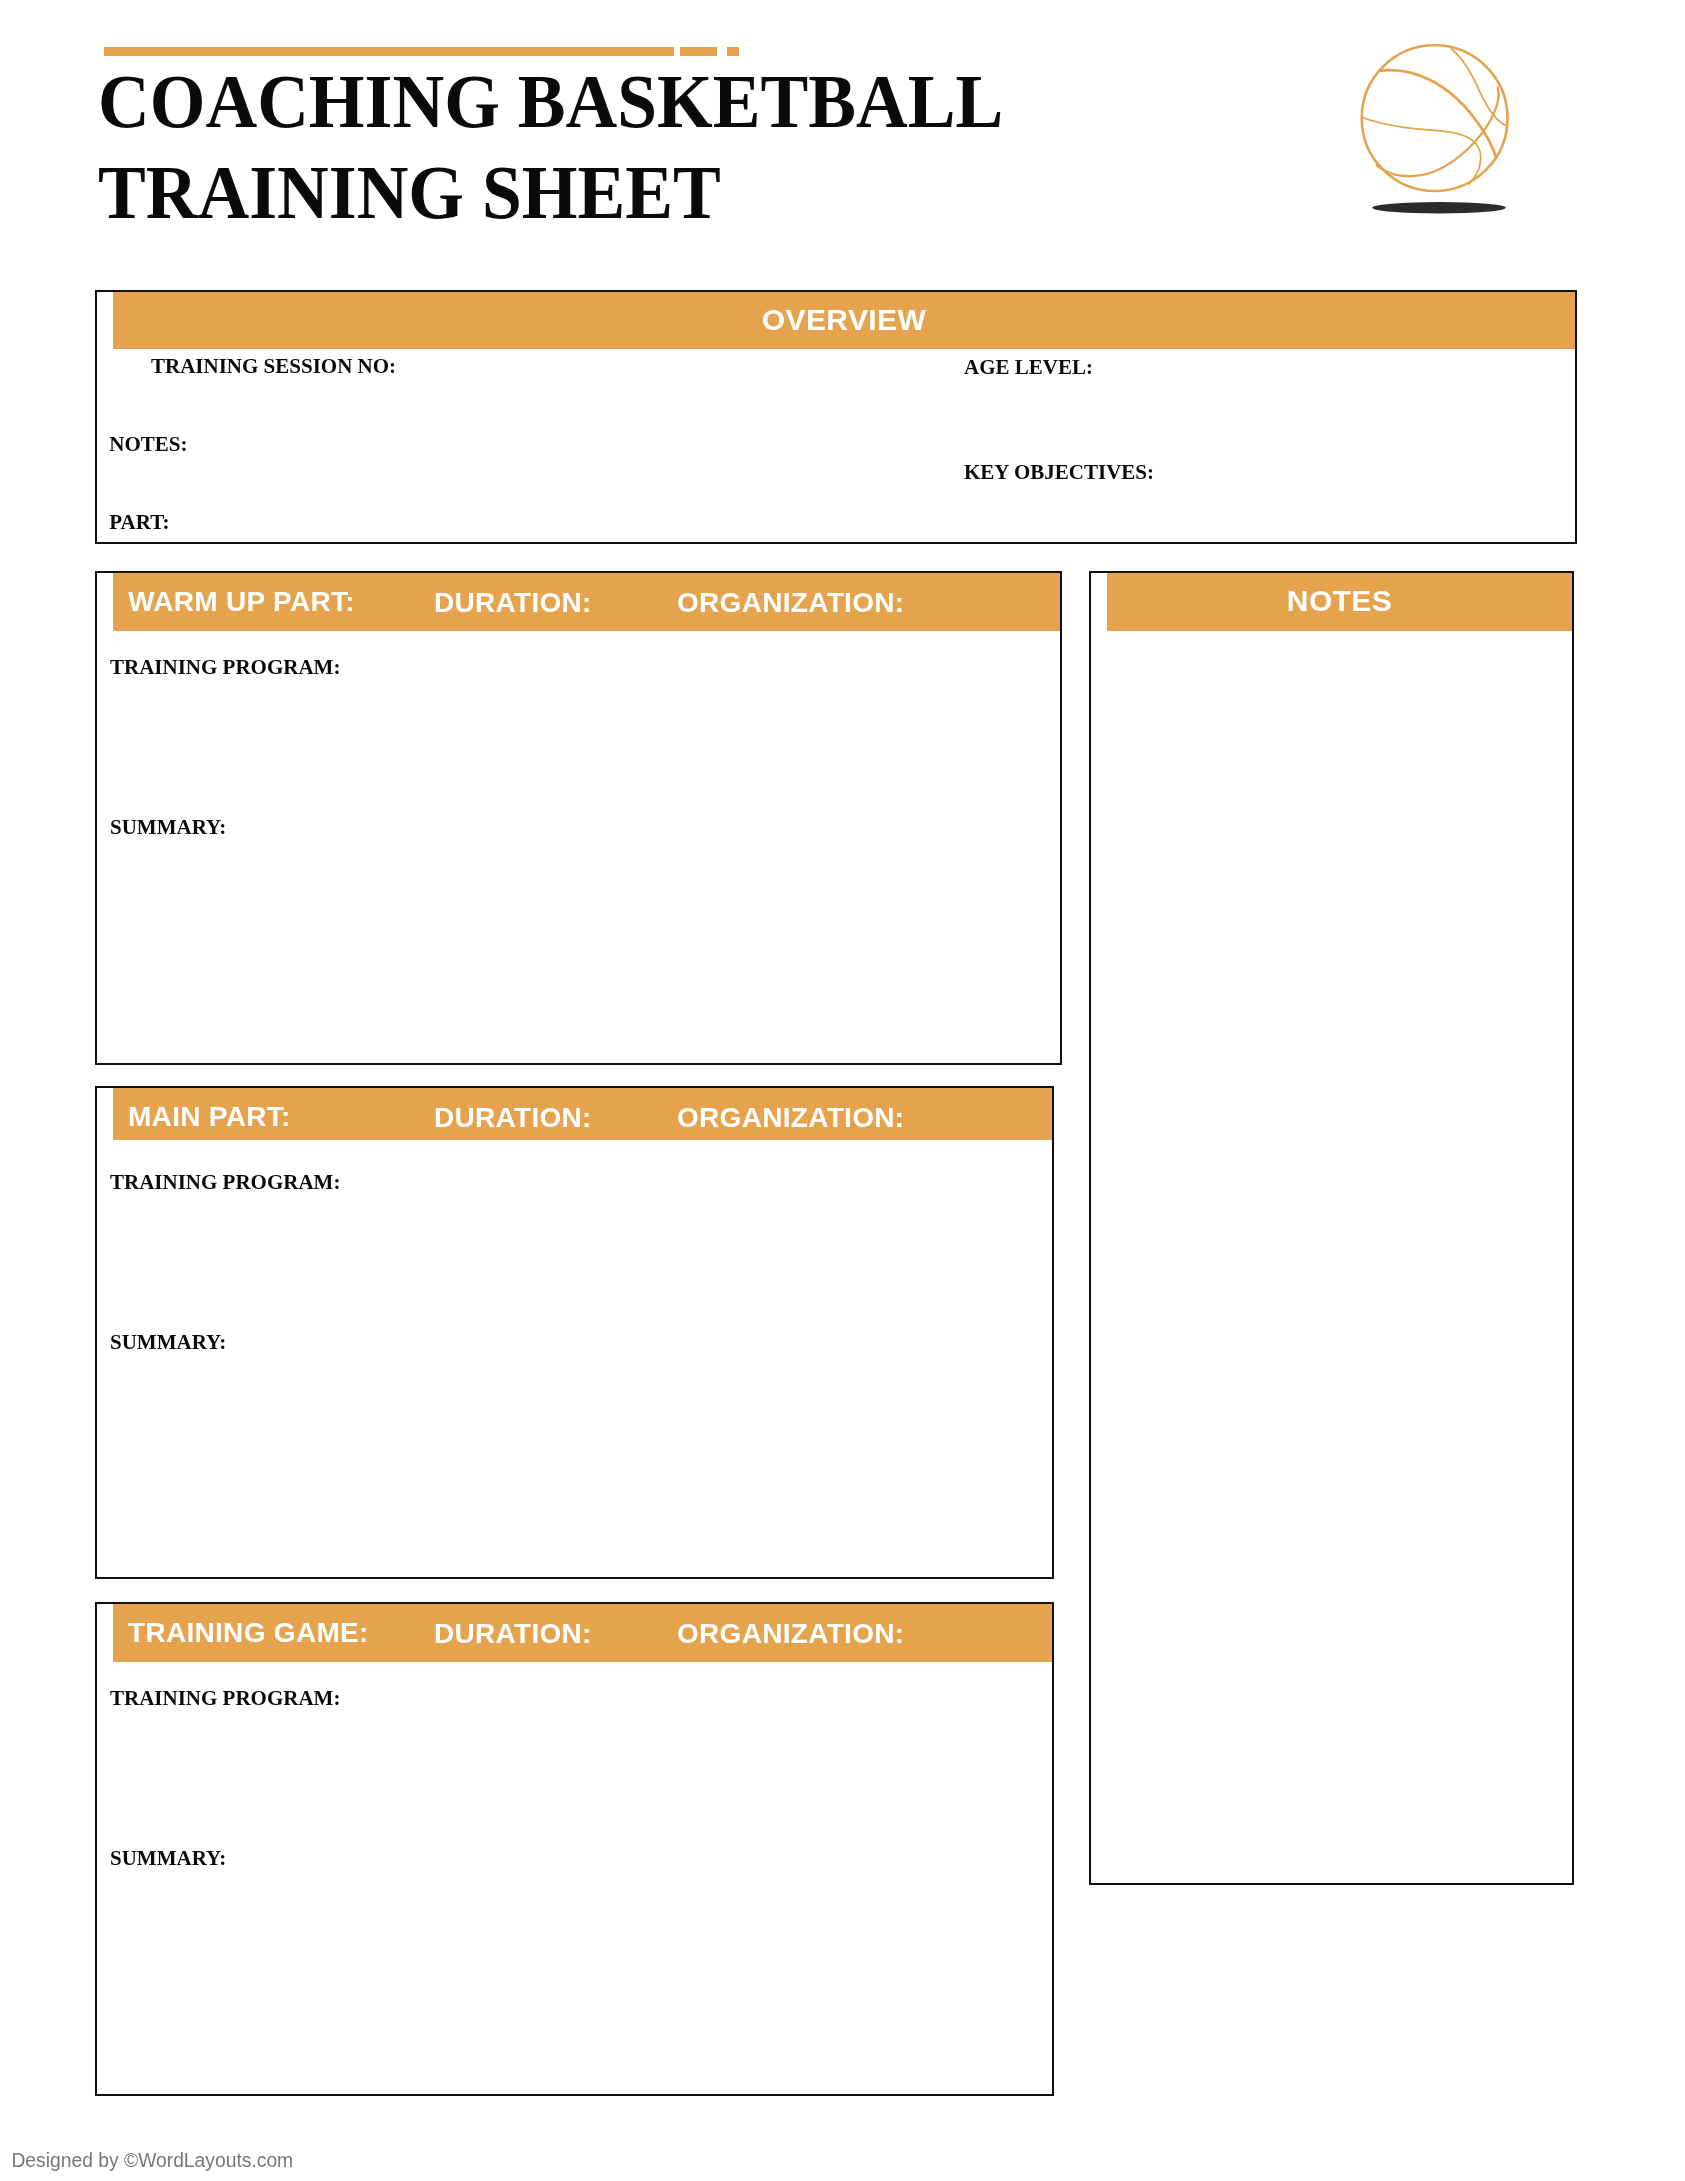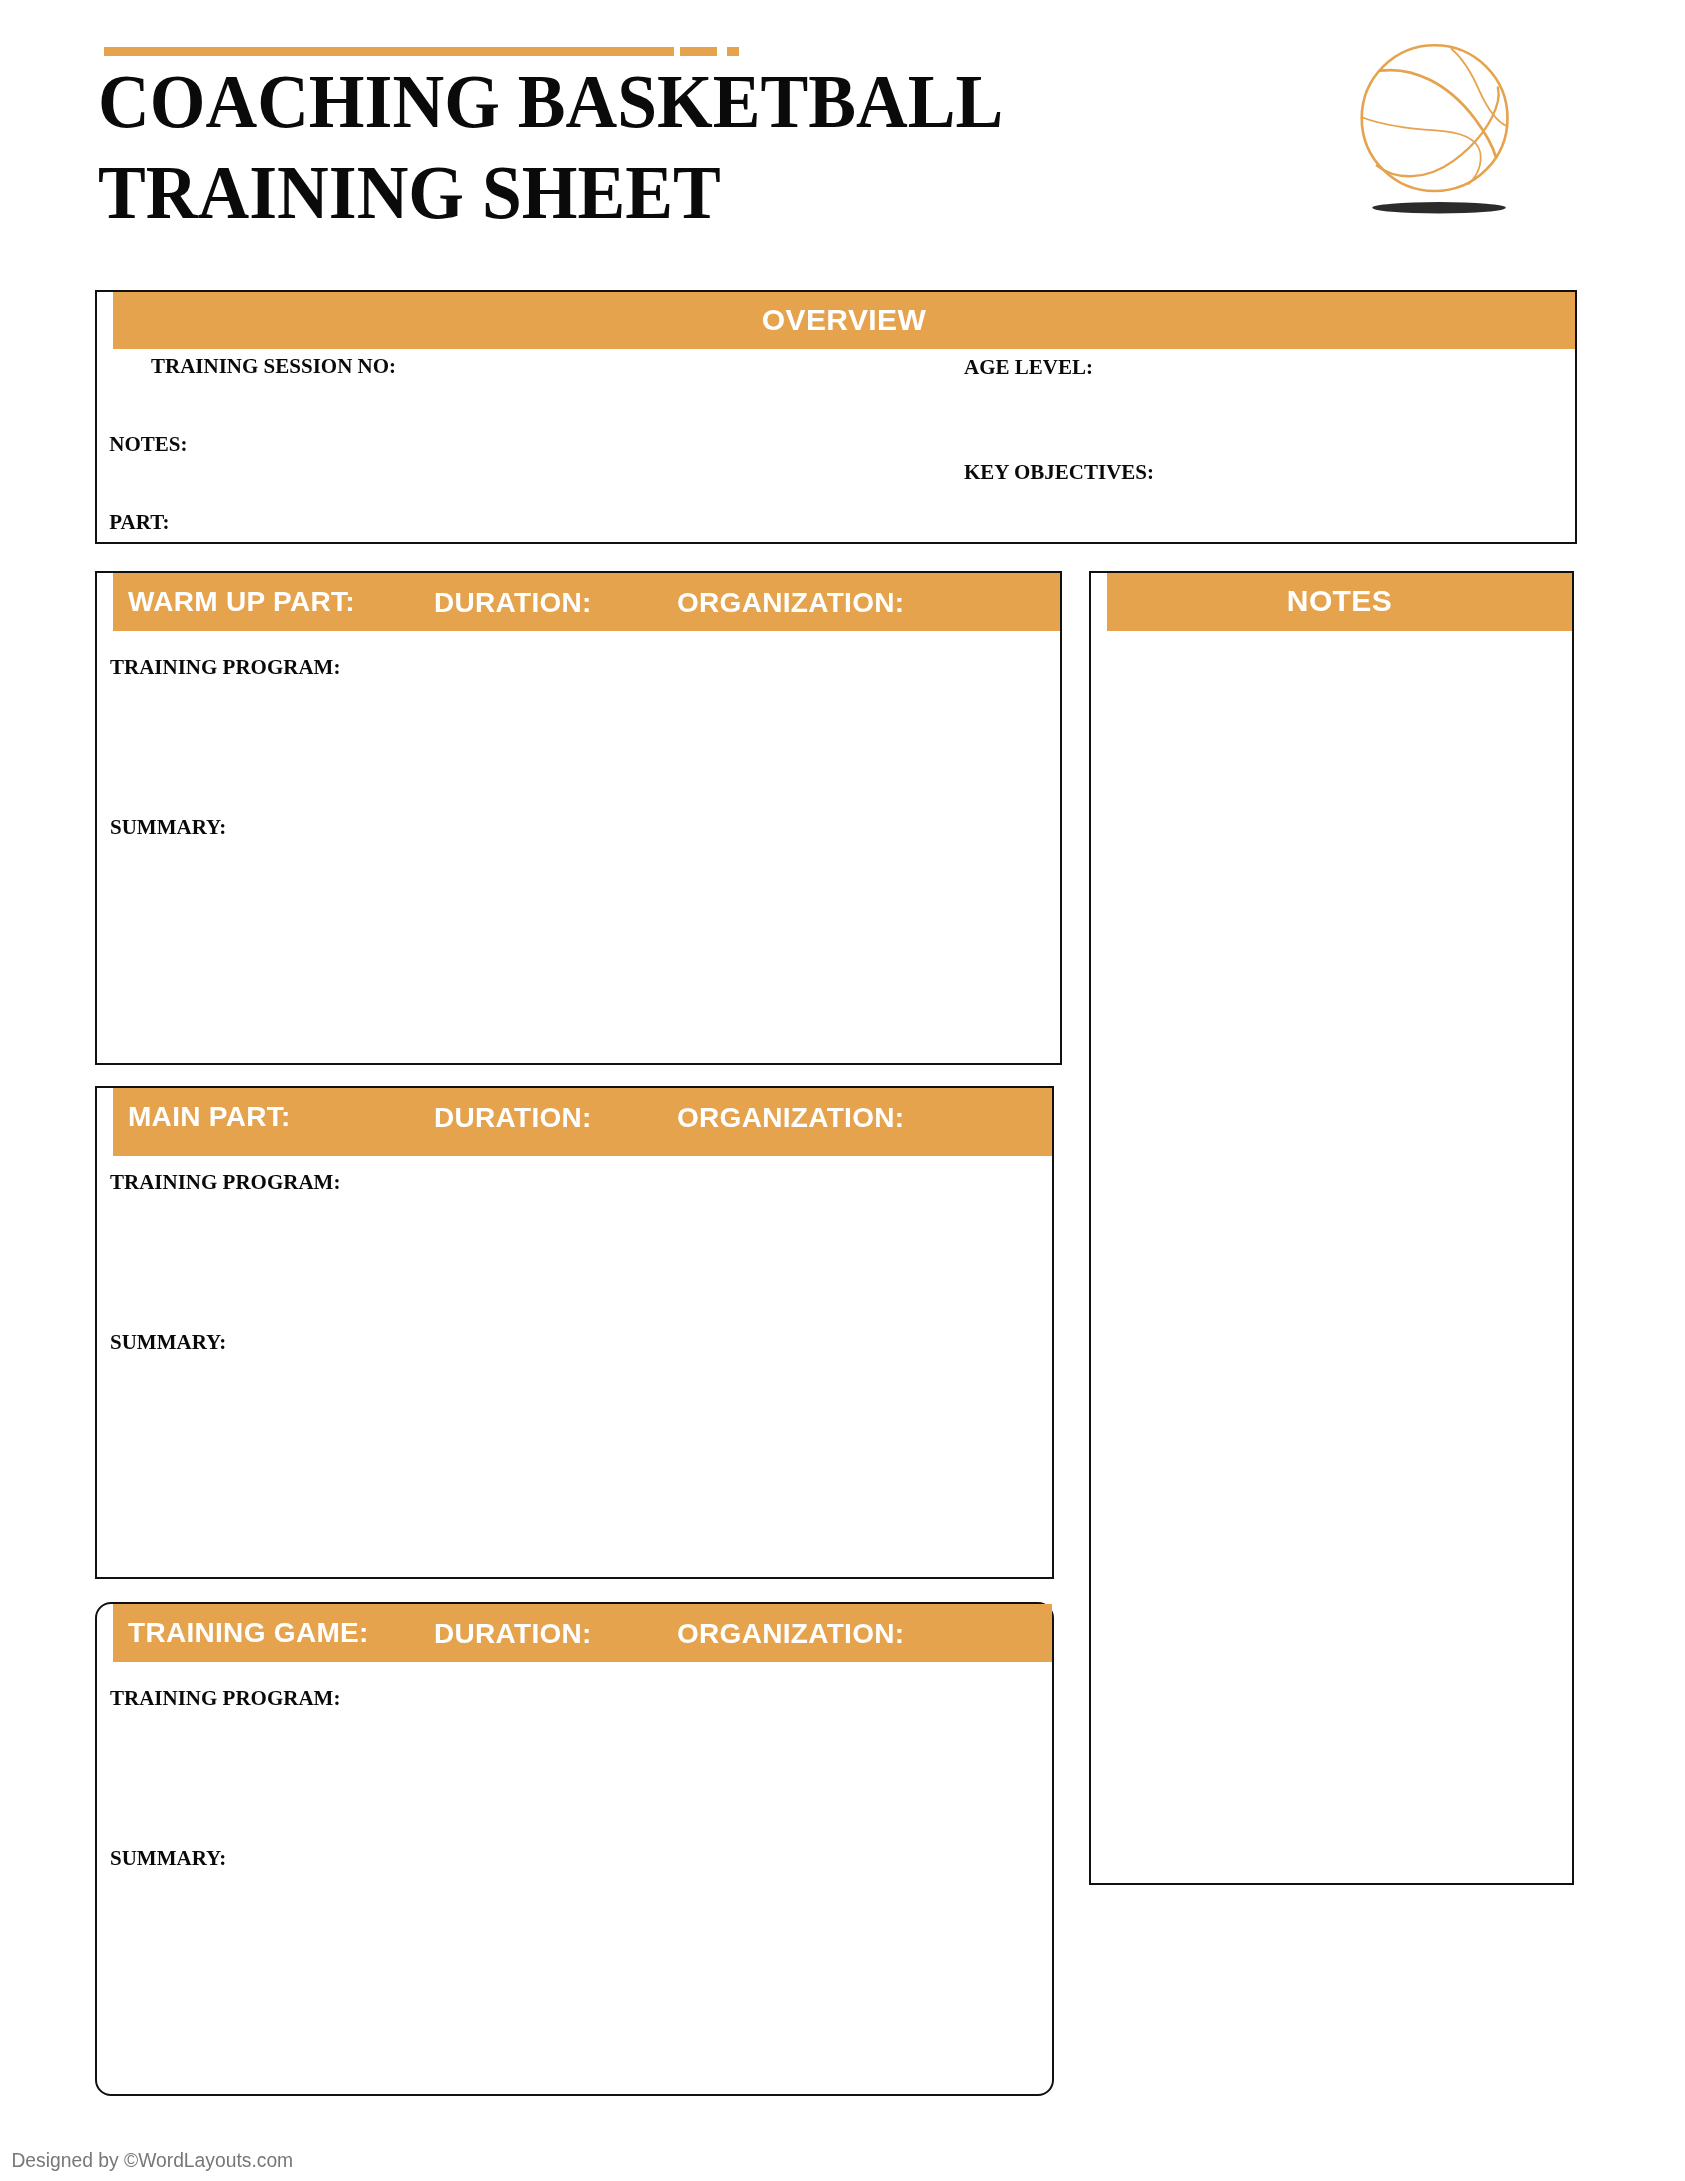--- a/index.html
+++ b/index.html
@@ -92,32 +92,32 @@
     <div class="hdr-label" style="left:321px; top:14px;">DURATION:</div>
     <div class="hdr-label" style="left:564px; top:14px;">ORGANIZATION:</div>
   </div>
   <div class="field-label" style="left:13px; top:82px;">TRAINING PROGRAM:</div>
   <div class="input-area" style="top:110px; height:132px; left:8.8px; right:8.8px;"></div>
   <div class="field-label" style="left:13px; top:242px;">SUMMARY:</div>
   <div class="input-area" style="top:272px; height:211px; left:8.8px; right:8.8px;"></div>
 </div>
 
 <div class="box" style="left:95px; top:1086px; width:959px; height:493px;">
-  <div class="box-header" style="height:68px;">
+  <div class="box-header" style="height:52px;">
     <div class="hdr-label" style="left:15px; top:13px;">MAIN PART:</div>
     <div class="hdr-label" style="left:321px; top:14px;">DURATION:</div>
     <div class="hdr-label" style="left:564px; top:14px;">ORGANIZATION:</div>
   </div>
   <div class="field-label" style="left:13px; top:82px;">TRAINING PROGRAM:</div>
   <div class="input-area" style="top:110px; height:132px; left:8.8px; right:8.8px;"></div>
   <div class="field-label" style="left:13px; top:242px;">SUMMARY:</div>
   <div class="input-area" style="top:272px; height:211px; left:8.8px; right:8.8px;"></div>
 </div>
 
-<div class="box" style="left:95px; top:1602px; width:959px; height:494px;border-radius:16px;">
+<div class="box" style="left:95px; top:1602px; width:959px; height:494px;">
   <div class="box-header" style="height:58px;">
     <div class="hdr-label" style="left:15px; top:13px;">TRAINING GAME:</div>
     <div class="hdr-label" style="left:321px; top:14px;">DURATION:</div>
     <div class="hdr-label" style="left:564px; top:14px;">ORGANIZATION:</div>
   </div>
   <div class="field-label" style="left:13px; top:82px;">TRAINING PROGRAM:</div>
   <div class="input-area" style="top:110px; height:132px; left:8.8px; right:8.8px;"></div>
   <div class="field-label" style="left:13px; top:242px;">SUMMARY:</div>
   <div class="input-area" style="top:272px; height:211px; left:8.8px; right:8.8px;"></div>
 </div>

